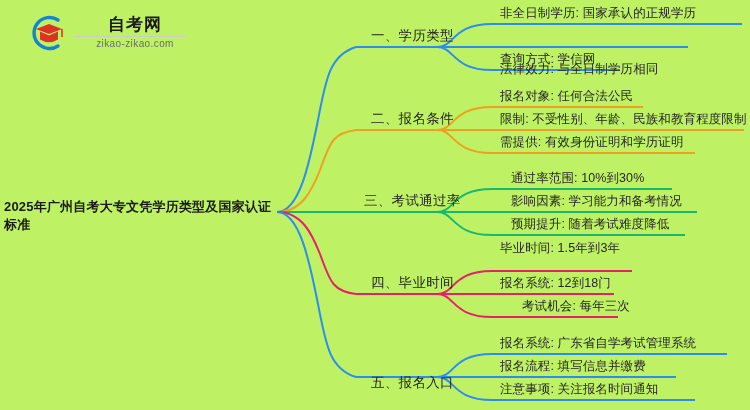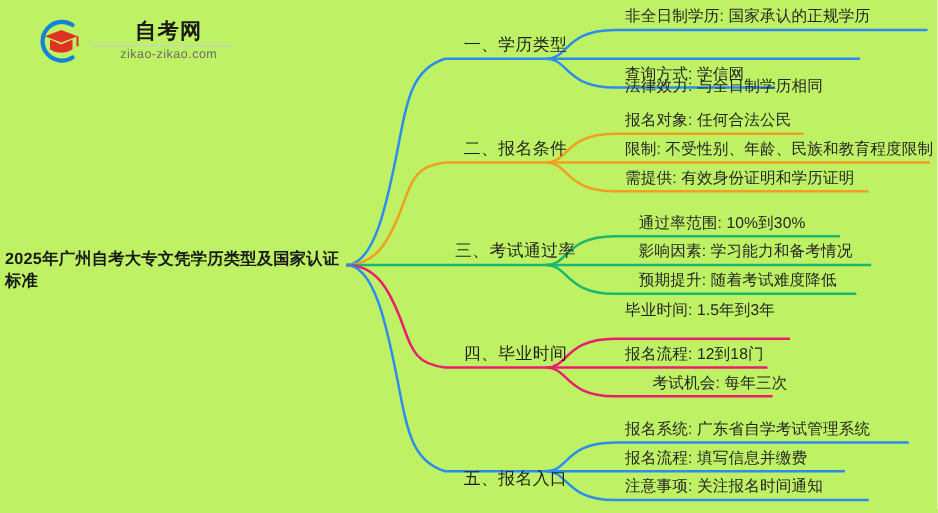--- a/index.html
+++ b/index.html
@@ -196,20 +196,20 @@
 
   <div class="leaf-label" style="left:500px; top:111px;">限制: 不受性别、年龄、民族和教育程度限制</div>
   <div class="leaf-label" style="left:500px; top:88px;">报名对象: 任何合法公民</div>
   <div class="leaf-label" style="left:500px; top:134px;">需提供: 有效身份证明和学历证明</div>
 
   <div class="leaf-label" style="left:511px; top:170px;">通过率范围: 10%到30%</div>
   <div class="leaf-label" style="left:511px; top:193px;">影响因素: 学习能力和备考情况</div>
   <div class="leaf-label" style="left:511px; top:216px;">预期提升: 随着考试难度降低</div>
 
   <div class="leaf-label" style="left:500px; top:240px;">毕业时间: 1.5年到3年</div>
-  <div class="leaf-label" style="left:500px; top:275px;">报名流程: 12到18门</div>
+  <div class="leaf-label" style="left:500px; top:275px;">报名系统: 12到18门</div>
   <div class="leaf-label" style="left:497px; top:298px;margin-left:25px;">考试机会: 每年三次</div>
 
   <div class="leaf-label" style="left:500px; top:335px;">报名系统: 广东省自学考试管理系统</div>
   <div class="leaf-label" style="left:500px; top:358px;">报名流程: 填写信息并缴费</div>
   <div class="leaf-label" style="left:500px; top:381px;">注意事项: 关注报名时间通知</div>
 
 </div>
 
 </body></html>

